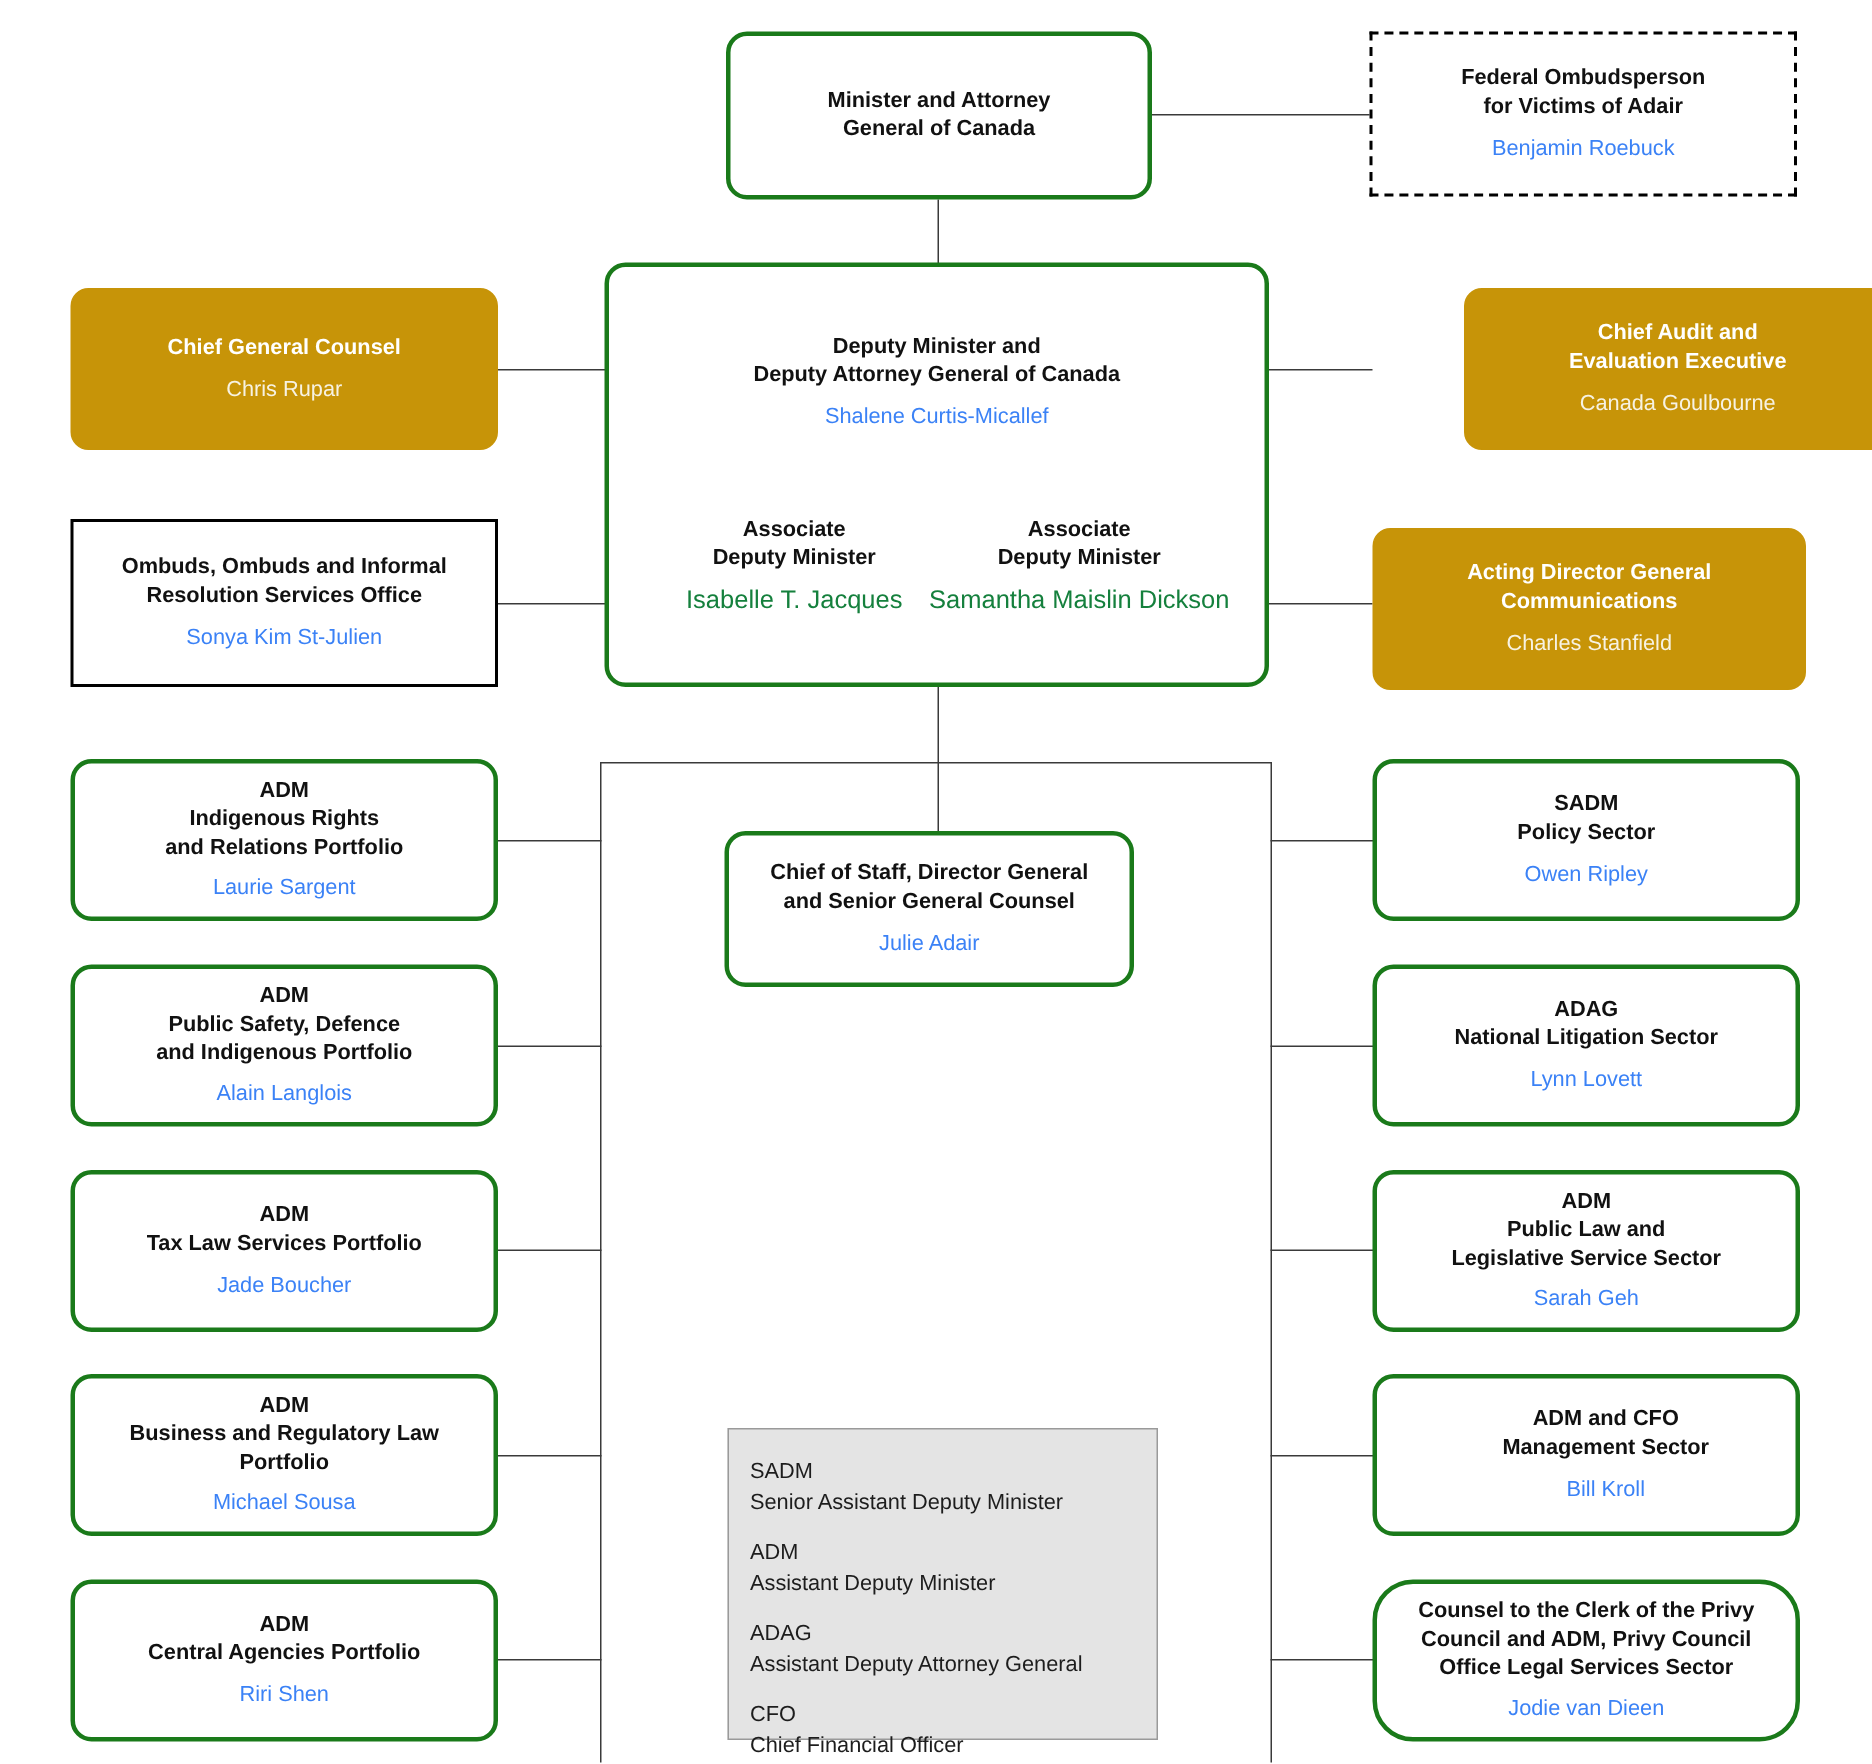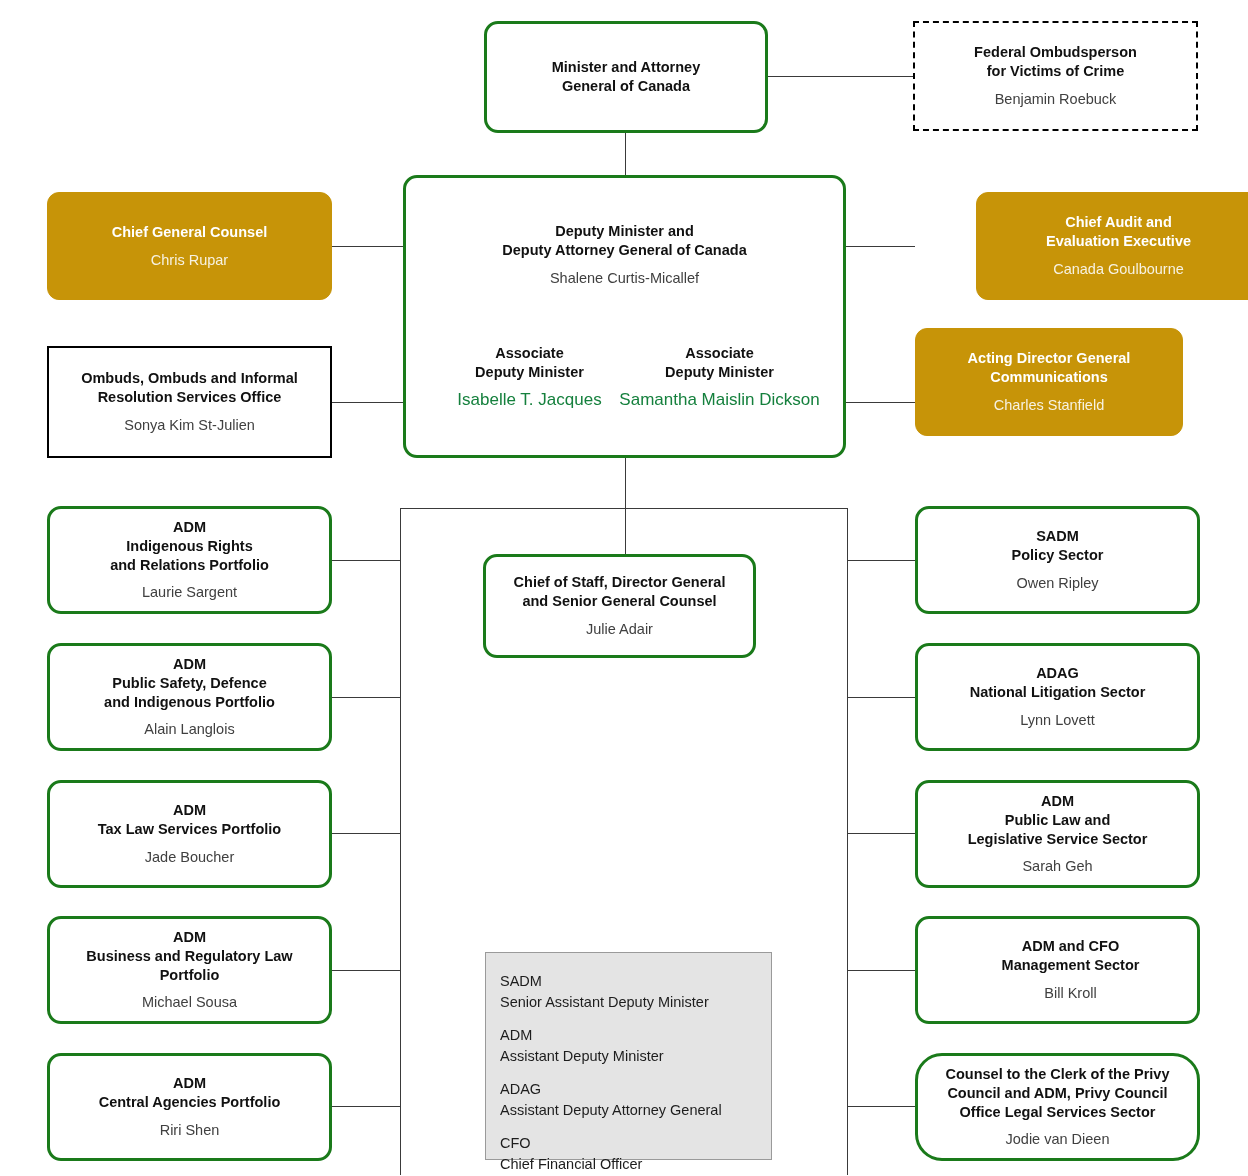--- a/index.html
+++ b/index.html
@@ -32,21 +32,21 @@
     background: #ffffff;
     z-index: 5;
   }
   .box .title {
     font-weight: bold;
     color: #111111;
     line-height: 1.30;
     letter-spacing: 0px;
   }
   .box .person {
-    color: #404040;
+    color: #3b82f6;
     line-height: 1.30;
   }
   .box .title { font-size: 14.5px; }
   .box .person { font-size: 14.5px; margin-top: 9px; }
 
   
   .green {
     border: 3px solid #1a7a1a;
     border-radius: 14px;
   }
@@ -168,21 +168,21 @@
   <div class="box green" id="minister-box" style="left:484px; top:21px; width:284px; height:112px;">
     <div class="title">
       <span>Minister and Attorney</span><br>
       <span>General of Canada</span>
     </div>
   </div>
 
   <div class="box dashed" id="ombudsperson-box" style="left:913px; top:21px; width:285px; height:110px;">
     <div class="title">
       <span>Federal Ombudsperson</span><br>
-      <span>for Victims of Crime</span>
+      <span>for Victims of Adair</span>
     </div>
     <div class="person">Benjamin Roebuck</div>
   </div>
 
   <div class="box green" id="dm-box" style="left:403px; top:175px; width:443px; height:283px;">
     <div class="title">
       <span>Deputy Minister and</span><br>
       <span>Deputy Attorney General of Canada</span>
     </div>
     <div class="person">Shalene Curtis-Micallef</div>
@@ -219,21 +219,21 @@
   </div>
 
   <div class="box gold" style="left:936px; top:192px; width:285px; height:108px;margin-left:40px;">
     <div class="title">
       <span>Chief Audit and</span><br>
       <span>Evaluation Executive</span>
     </div>
     <div class="person">Canada Goulbourne</div>
   </div>
 
-  <div class="box gold" style="left:915px; top:328px; width:268px; height:108px;">
+  <div class="box gold" style="left:915px; top:352px; width:289px; height:108px;">
     <div class="title">
       <span>Acting Director General</span><br>
       <span>Communications</span>
     </div>
     <div class="person">Charles Stanfield</div>
   </div>
 
   <div class="box green" style="left:483px; top:554px; width:273px; height:104px;">
     <div class="title">
       <span>Chief of Staff, Director General</span><br>

